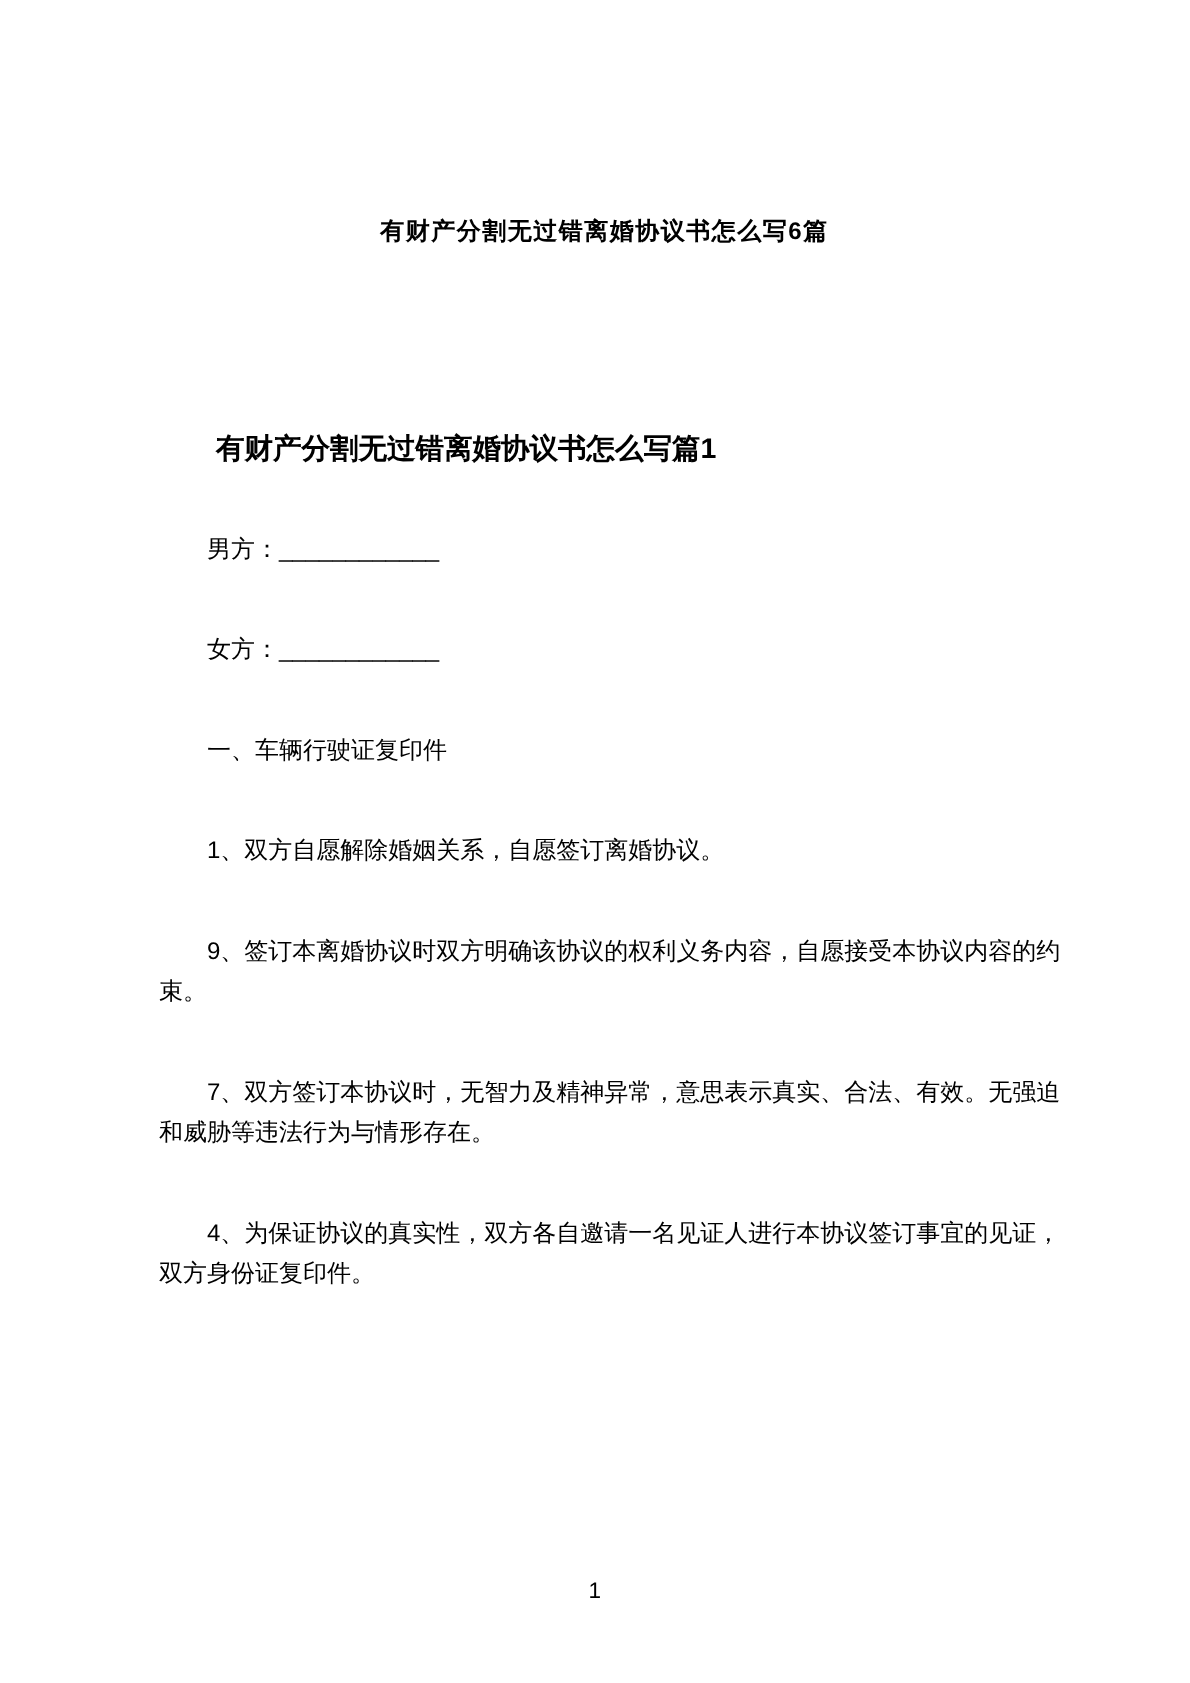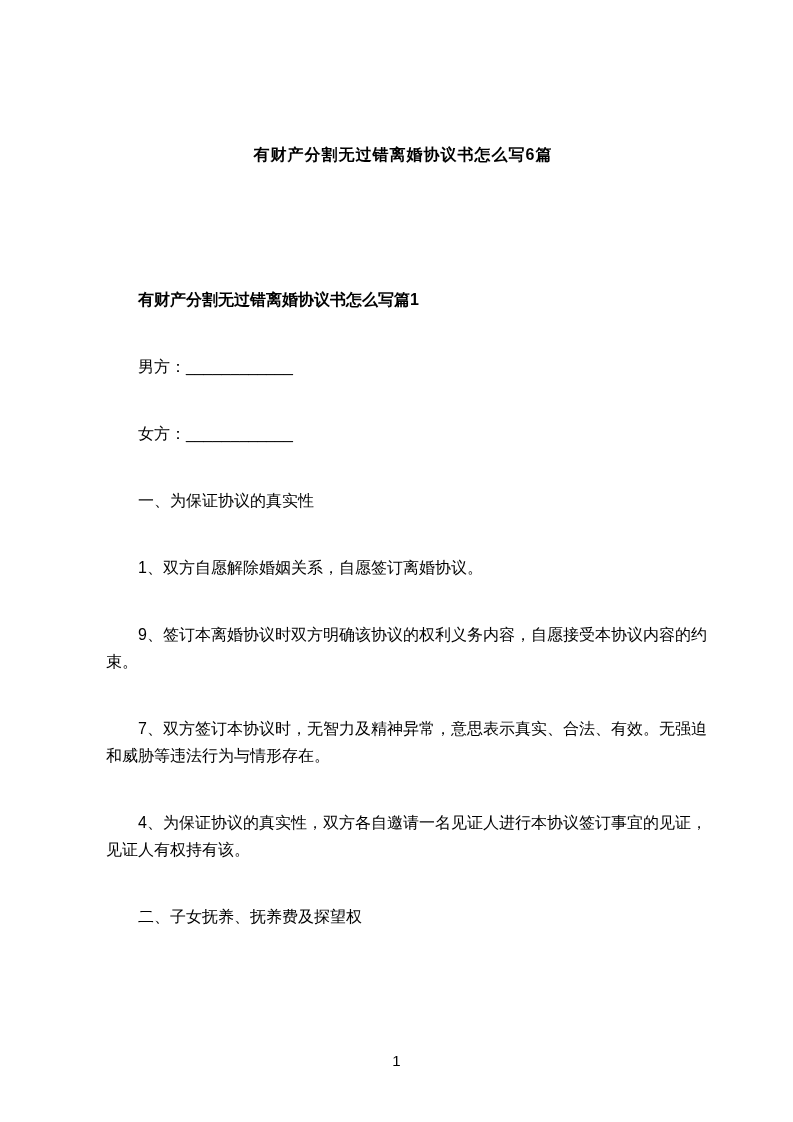--- a/index.html
+++ b/index.html
@@ -24,21 +24,21 @@
     }
     .doc-title {
       font-size: 16px;
       line-height: 30px;
       font-weight: bold;
       text-align: center;
       letter-spacing: 1px;
       margin: 0 0 116px 0;
     }
     .section-heading {
-      font-size: 16px;
+      font-size: 19px;
       line-height: 27px;
       font-weight: bold;
       margin: 0;
       text-indent: 2em;
     }
     .para {
       font-size: 16px;
       line-height: 27px;
       margin: 27px 0;
     }
@@ -72,44 +72,41 @@
   <p class="para">
     <span class="line">男方：____________</span>
   </p>
 
   <p class="para">
     <span class="line">女方：____________</span>
   </p>
 
 
   <p class="para">
-    <span class="line">一、为保证协议的真实性</span>
+    <span class="line">一、车辆行驶证复印件</span>
   </p>
 
   <p class="para">
     <span class="line">1、双方自愿解除婚姻关系，自愿签订离婚协议。</span>
   </p>
 
   <p class="para">
     <span class="line">9、签订本离婚协议时双方明确该协议的权利义务内容，自愿接受本协议内容的约</span>
     <span class="line">束。</span>
   </p>
 
   <p class="para">
     <span class="line">7、双方签订本协议时，无智力及精神异常，意思表示真实、合法、有效。无强迫</span>
     <span class="line">和威胁等违法行为与情形存在。</span>
   </p>
 
   <p class="para">
     <span class="line">4、为保证协议的真实性，双方各自邀请一名见证人进行本协议签订事宜的见证，</span>
-    <span class="line">见证人有权持有该。</span>
+    <span class="line">双方身份证复印件。</span>
   </p>
 
   <p class="para">
   </p>
 
-  <p class="para">
-    <span class="line">二、子女抚养、抚养费及探望权</span>
-  </p>
 
   <div class="page-number">1</div>
 
 </div>
 
 </body></html>

